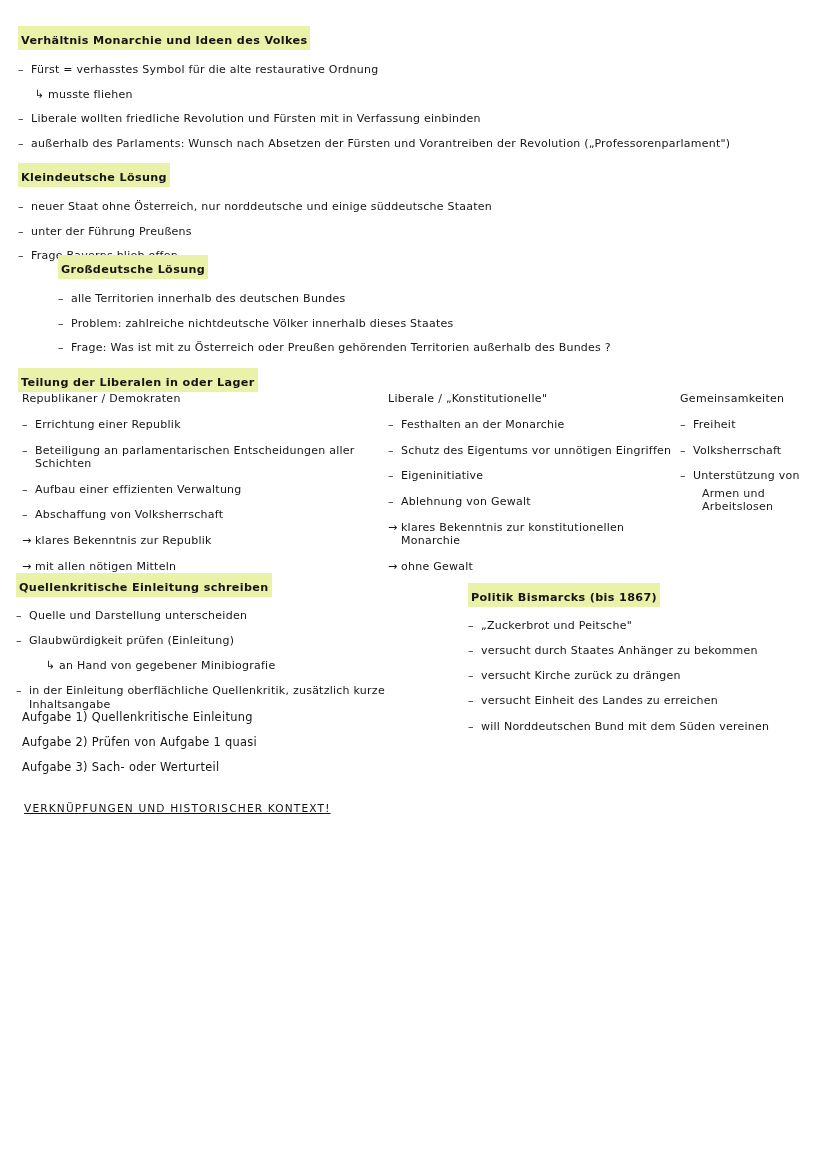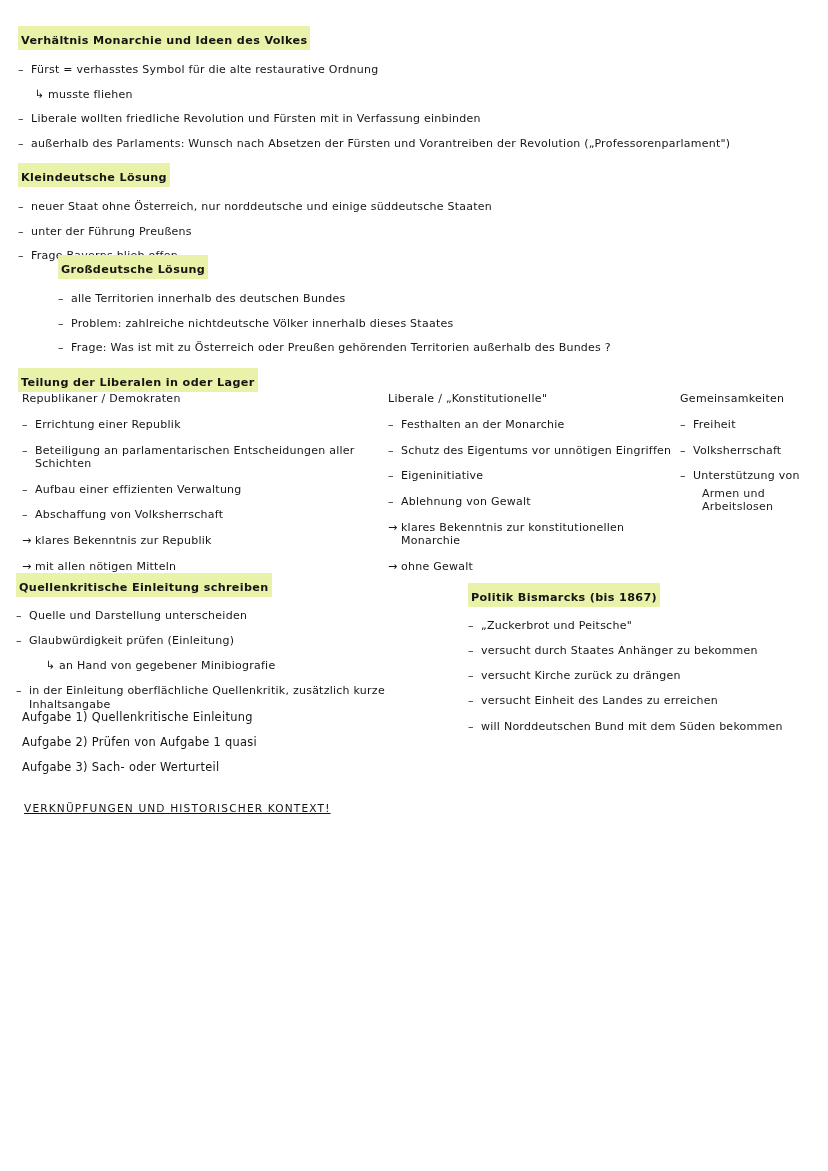--- a/index.html
+++ b/index.html
@@ -294,21 +294,21 @@
       <li style="margin-bottom:12px;">
         <span class="mark">–</span>
         <span class="txt">versucht Kirche zurück zu drängen</span>
       </li>
       <li style="margin-bottom:12px;">
         <span class="mark">–</span>
         <span class="txt">versucht Einheit des Landes zu erreichen</span>
       </li>
       <li>
         <span class="mark">–</span>
-        <span class="txt">will Norddeutschen Bund mit dem Süden bekommen</span>
+        <span class="txt">will Norddeutschen Bund mit dem Süden vereinen</span>
       </li>
     </ul>
   </div>
 
   <div class="blk" style="left:22px; top:710px; width:400px;">
     <div class="aufgabe">Aufgabe 1) Quellenkritische Einleitung</div>
     <div class="aufgabe">Aufgabe 2) Prüfen von Aufgabe 1 quasi</div>
     <div class="aufgabe">Aufgabe 3) Sach- oder Werturteil</div>
   </div>
 

